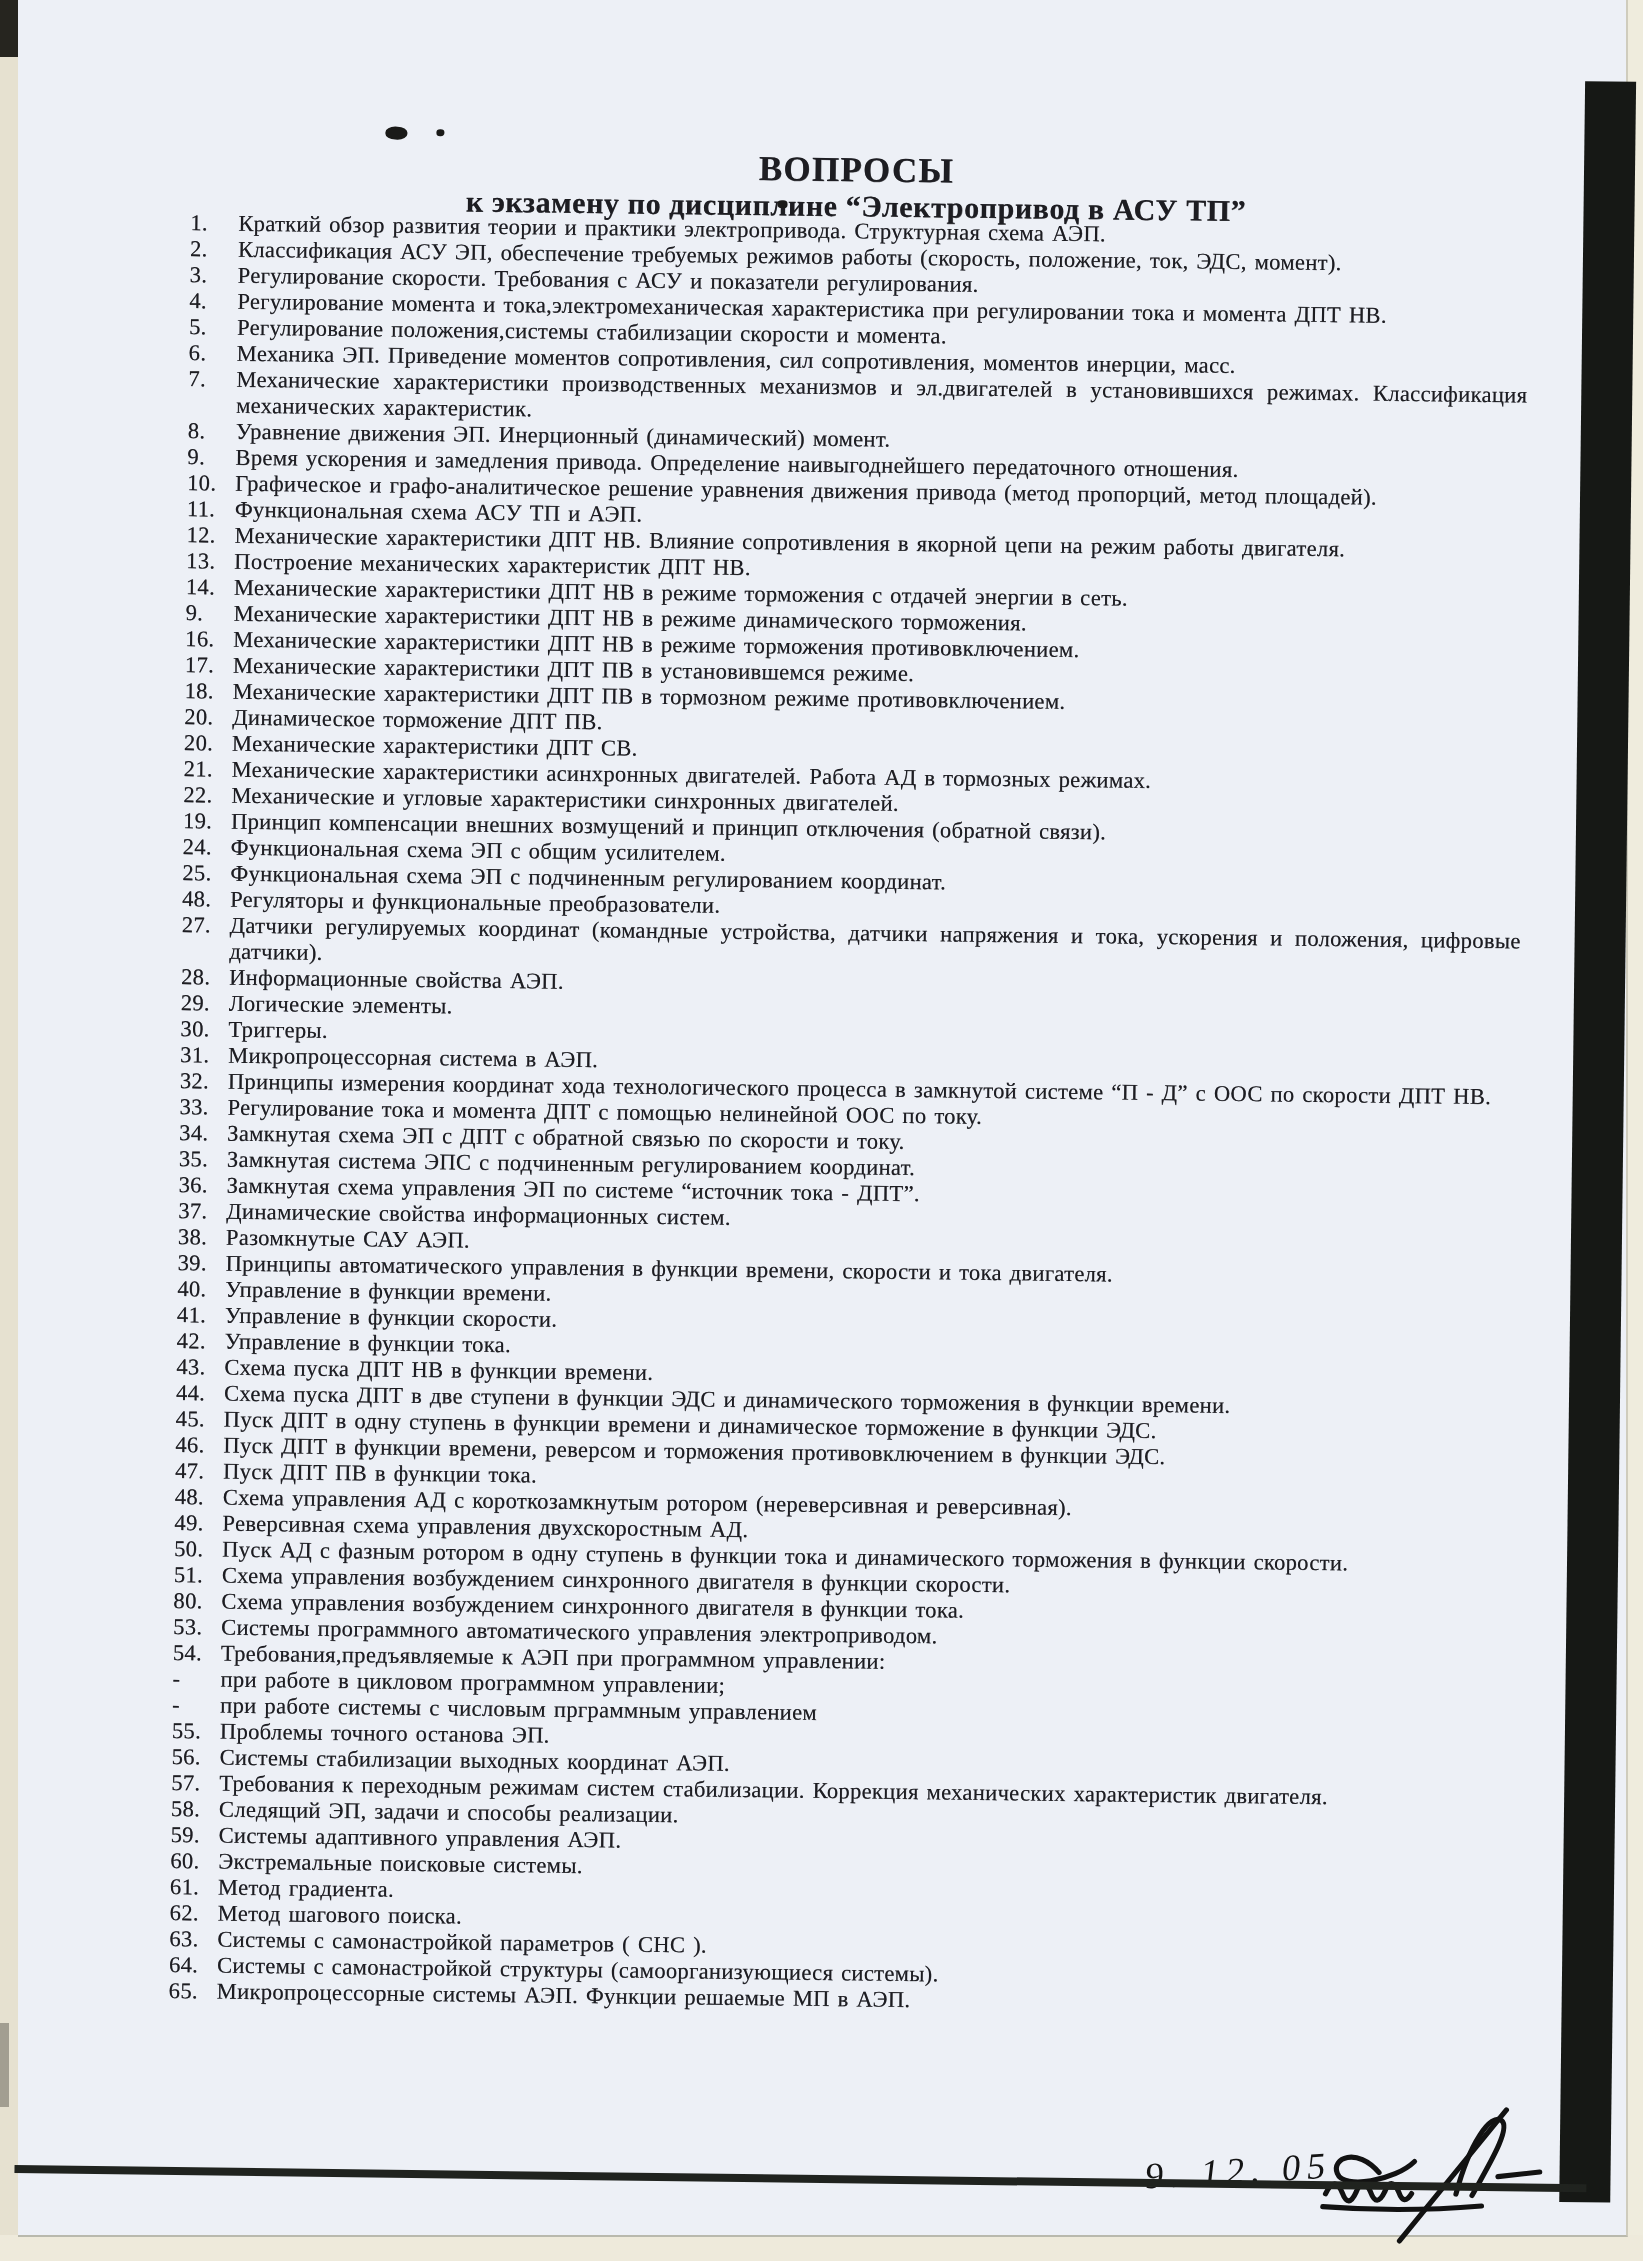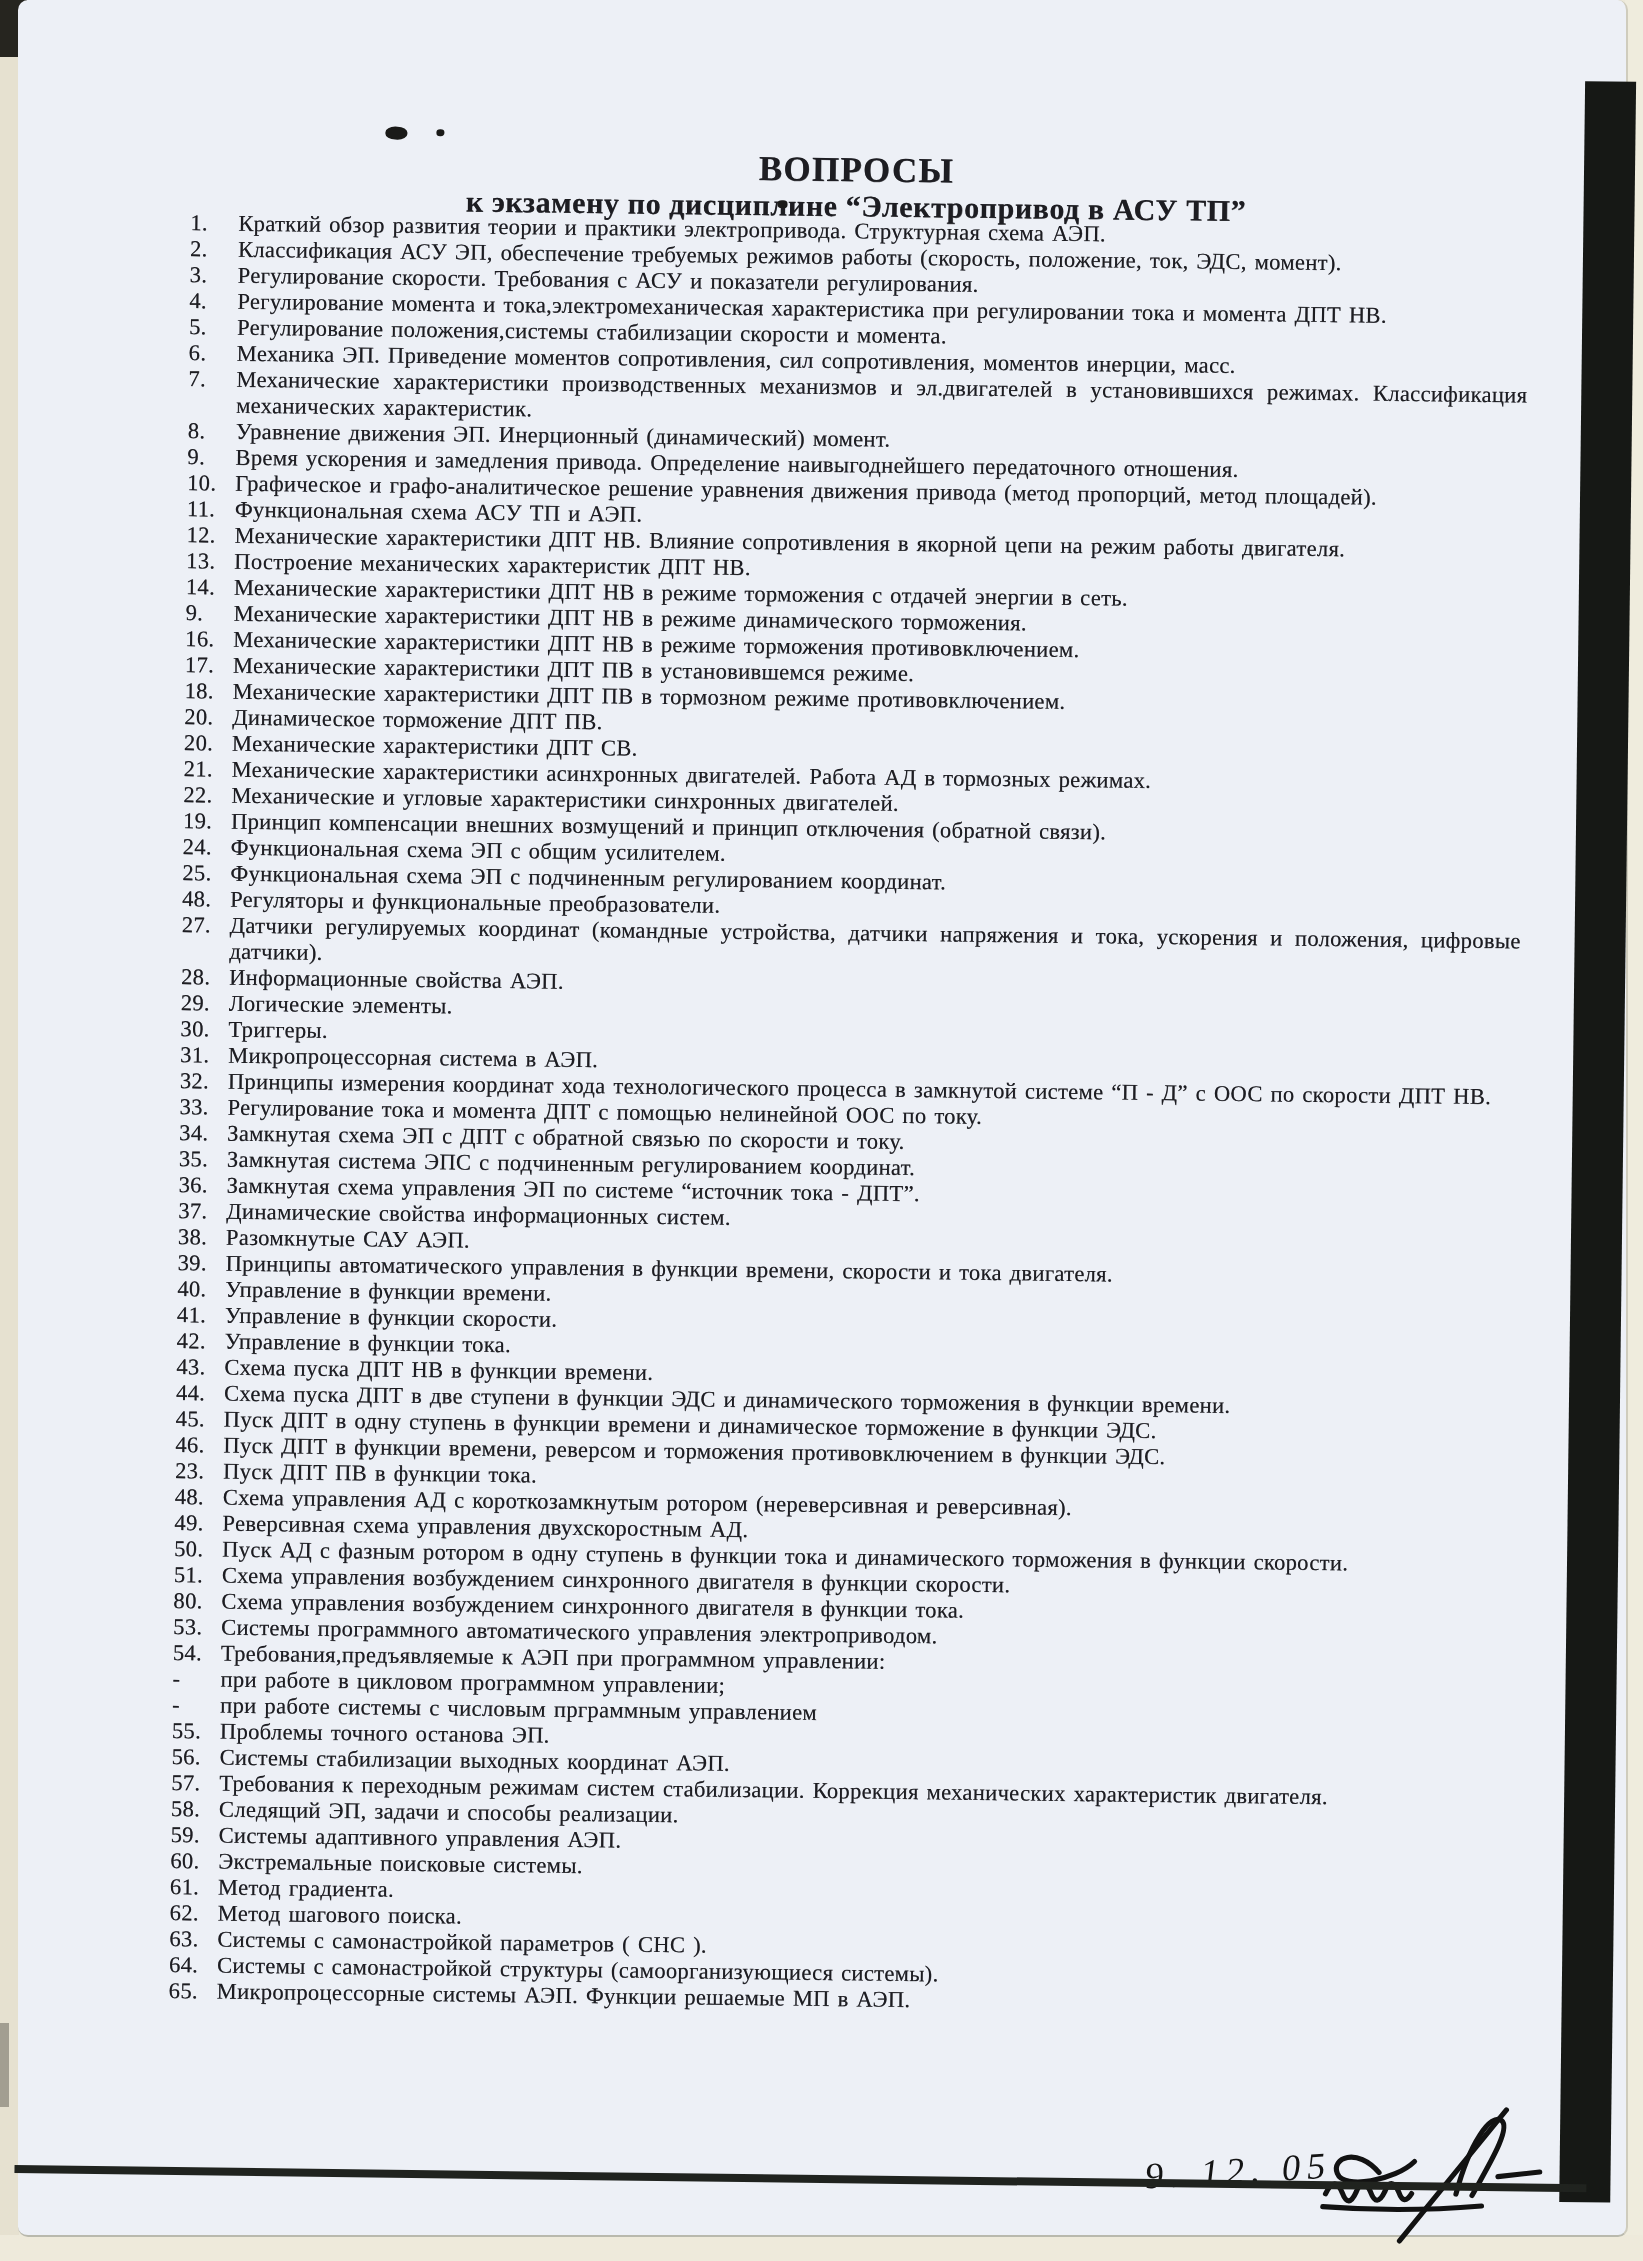--- a/index.html
+++ b/index.html
@@ -15,21 +15,20 @@
   .edge-bottom{left:0;top:2235px;width:1643px;height:26.4px;background:#eeeadb;}
   .corner-dark{left:0;top:0;width:27px;height:57px;background:#26251f;}
   .smudge-left{left:0;top:2023px;width:9px;height:84px;background:#6a675c;opacity:.55;}
 
   
   .page{
     position:absolute;left:18px;top:0;width:1608px;height:2235px;
     background:#edf0f6;
     border-right:2.6px solid #cfccbd;
     border-bottom:2.6px solid #b9b9ad;
-    border-radius:10px;
   }
   
   .content{
     position:absolute;left:0;top:0;width:1608px;height:2235px;
     transform:rotate(0.7deg);transform-origin:0 0;
     color:var(--ink);
   }
   .doc-title{
     position:absolute;left:90px;top:140px;width:1501px;
     text-align:center;font-size:35px;font-weight:700;letter-spacing:1.3px;
@@ -266,21 +265,21 @@
         </div>
         <div class="qrow">
           <span class="qnum">45.</span>
           <span class="qtxt">Пуск ДПТ в одну ступень в функции времени и динамическое торможение в функции ЭДС.</span>
         </div>
         <div class="qrow">
           <span class="qnum">46.</span>
           <span class="qtxt">Пуск ДПТ в функции времени, реверсом и торможения противовключением в функции ЭДС.</span>
         </div>
         <div class="qrow">
-          <span class="qnum">23.</span>
+          <span class="qnum">47.</span>
           <span class="qtxt">Пуск ДПТ ПВ в функции тока.</span>
         </div>
         <div class="qrow">
           <span class="qnum">48.</span>
           <span class="qtxt">Схема управления АД с короткозамкнутым ротором (нереверсивная и реверсивная).</span>
         </div>
         <div class="qrow">
           <span class="qnum">49.</span>
           <span class="qtxt">Реверсивная схема управления двухскоростным АД.</span>
         </div>

